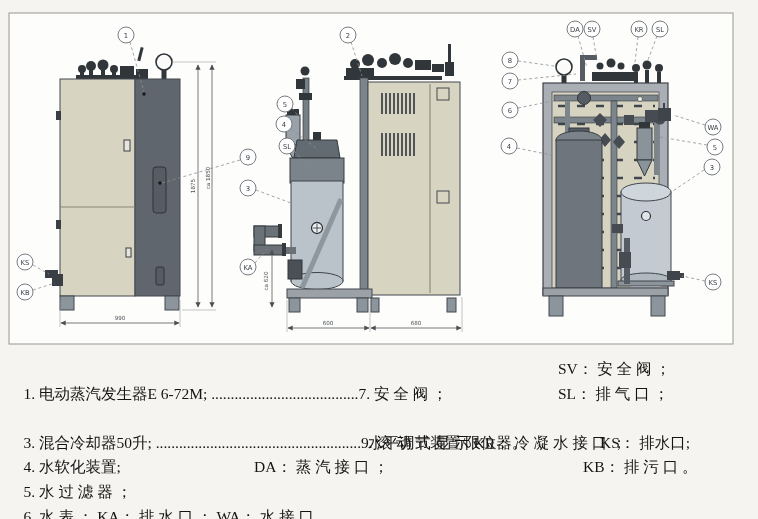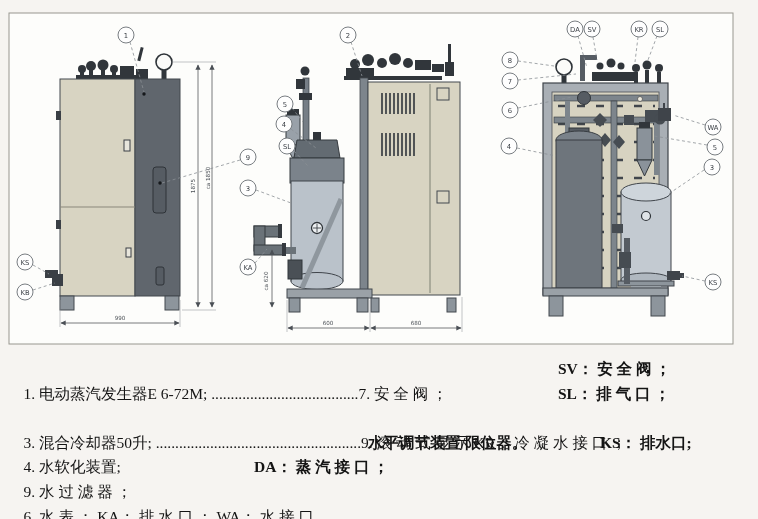--- a/index.html
+++ b/index.html
@@ -13,21 +13,21 @@
   .dim{font-family:"DejaVu Sans","Liberation Sans",sans-serif;font-size:5.6px;fill:#4a4f55;text-anchor:middle;}
   .leader{stroke:#8a8f94;stroke-width:0.8;stroke-dasharray:3 2.6;fill:none;}
   .cc{fill:#fefefe;stroke:#6a6f74;stroke-width:0.9;}
   .dimline{stroke:#55595e;stroke-width:0.8;}
   .extline{stroke:#9a9ea2;stroke-width:0.6;}
   #legend{
     position:absolute;left:0;top:357px;width:758px;
     font-size:15.5px;color:#141414;
   }
   .lrow{position:relative;height:24.6px;line-height:24.6px;padding-left:8px;white-space:pre;}
-  .lb,.lc{position:absolute;top:0;white-space:pre;font-weight:bold;}
+  .lb,.lc{position:absolute;top:0;white-space:pre;}
   .r1 .lc{left:558px}
   .r2 .lc{left:558px}
   .r4 .lb{left:368px}.r4 .lc{left:600px}
   .r5 .lb{left:254px}.r5 .lc{left:583px}
 </style>
 </head>
 <body>
 
 <svg id="diagram" width="758" height="357" viewBox="0 0 758 357">
   <defs>
@@ -394,19 +394,20 @@
   </div>
   <div class="lrow r3">
     <span class="la">3. 混合冷却器50升; .....................................................9. 滚 动 式 显 示 KR： 冷 凝 水 接 口 ；</span>
   </div>
   <div class="lrow r4">
     <span class="la">4. 水软化装置;</span>
     <span class="lb">水平调节装置/限位器。</span>
     <span class="lc">KS： 排水口;</span>
   </div>
   <div class="lrow r5">
-    <span class="la">9. 水 过 滤 器 ；</span>
+    <span class="la">5. 水 过 滤 器 ；</span>
     <span class="lb">DA： 蒸 汽 接 口 ；</span>
+    <span class="lc">KB： 排 污 口 。</span>
   </div>
   <div class="lrow r6">
     <span class="la">6. 水 表 ； KA： 排 水 口 ； WA： 水 接 口</span>
   </div>
 </div>
 
 </body></html>

